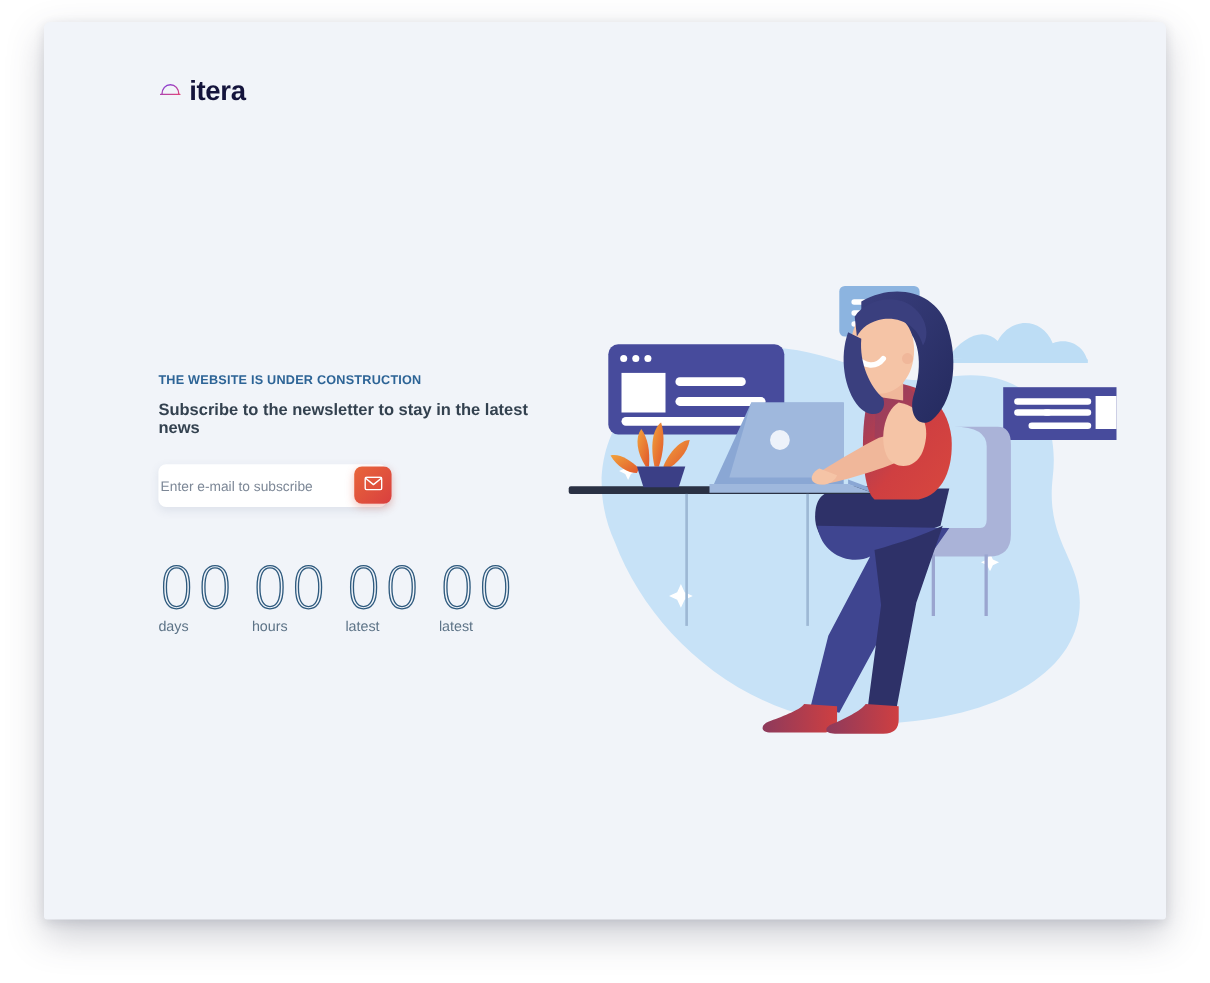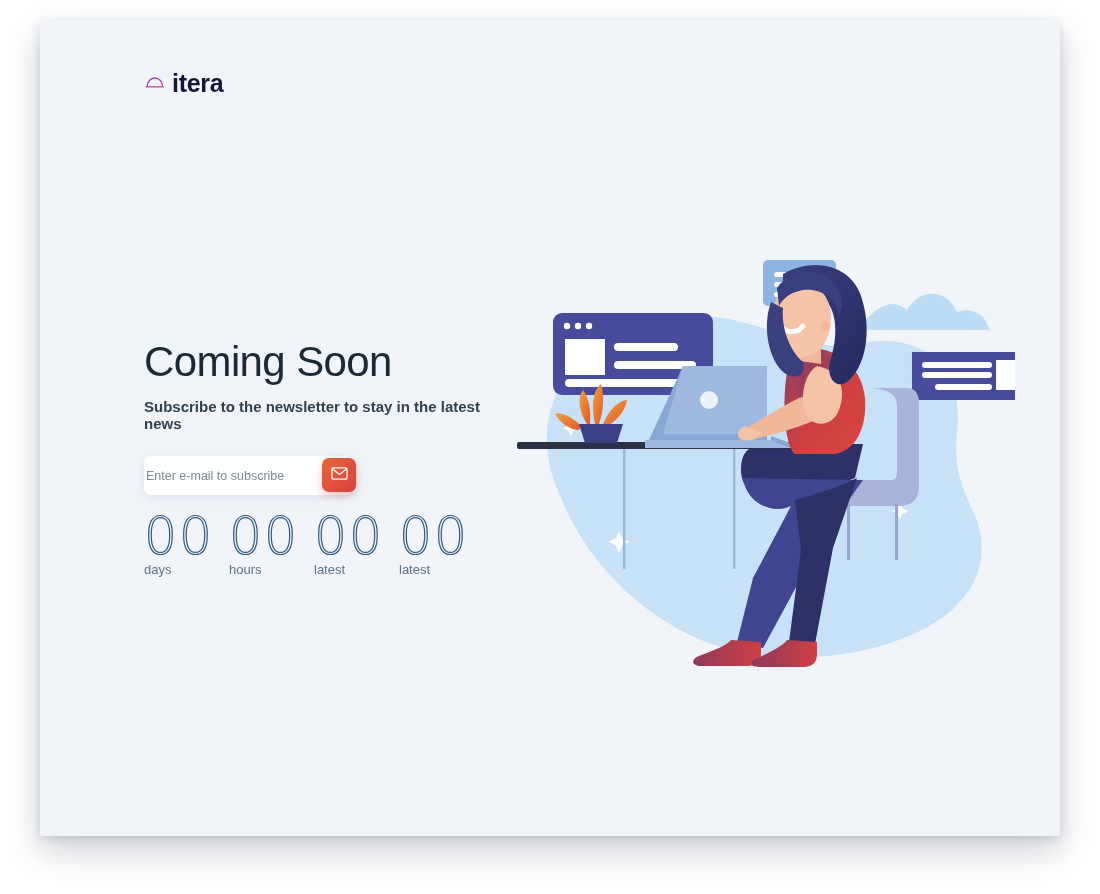--- a/index.html
+++ b/index.html
@@ -248,21 +248,21 @@
               <stop offset="100%" stop-color="#e0457b"></stop>
             </linearGradient>
           </defs>
           <path d="M1 11.8h17.5M2.2 11.8C2.2 6.6 5.6 3 9.9 3s7.7 3.6 7.7 8.8" fill="none" stroke="url(#logoGrad)" stroke-width="1.3" stroke-linecap="round"></path>
         </svg>
       </span>
       <span class="logo-text">itera</span>
     </div>
 
     <div class="left-col">
-      <h1 class="headline">Coming Soon</h1>
+      <p class="eyebrow">THE WEBSITE IS UNDER CONSTRUCTION</p>
       <p class="subtext">Subscribe to the newsletter to stay in the latest news</p>
 
       <div class="subscribe">
         <input class="subscribe-input" type="text" placeholder="Enter e-mail to subscribe" style="">
         <button class="subscribe-button">
           <span>
             <svg width="17" height="13" viewBox="0 0 18 14">
               <rect x="0.9" y="0.9" width="16.2" height="12.2" rx="1.4" fill="none" stroke="#ffffff" stroke-width="1.4"></rect>
               <path d="M1.6 2.1 9 8.1l7.4-6" fill="none" stroke="#ffffff" stroke-width="1.4" stroke-linecap="round" stroke-linejoin="round"></path>
             </svg>

